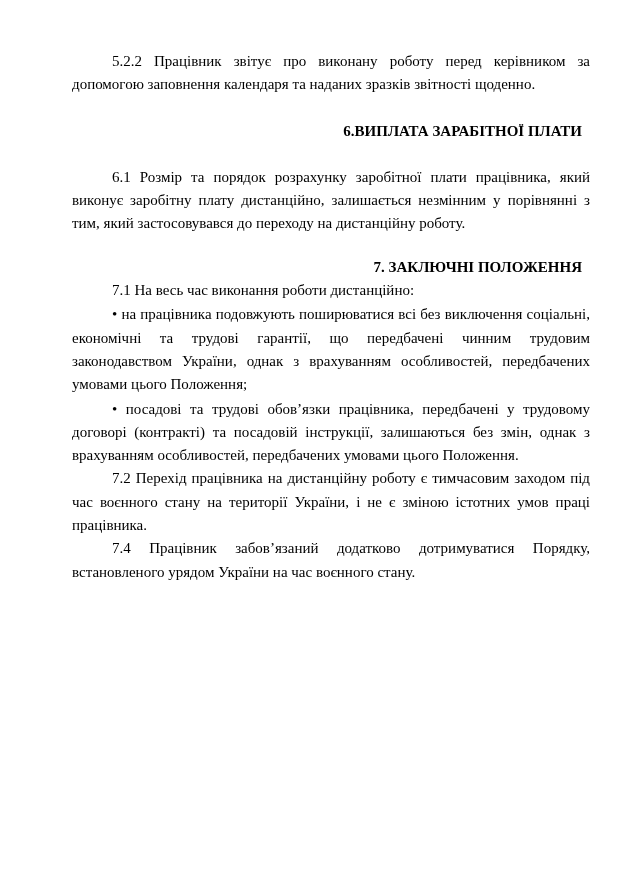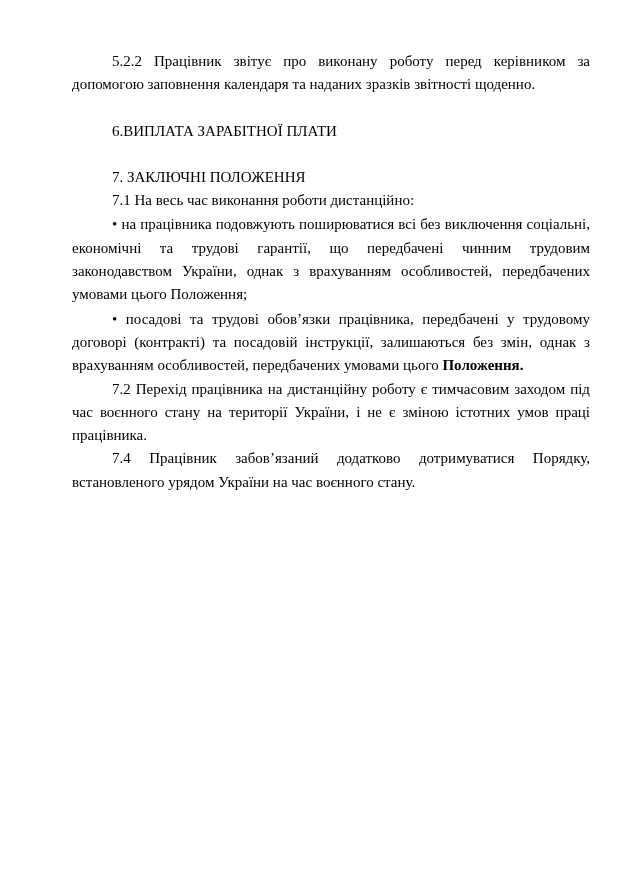--- a/index.html
+++ b/index.html
@@ -19,35 +19,36 @@
     font-size: 15px;
     line-height: 23.3px;
     overflow: hidden;
   }
   .para {
     margin: 0;
     text-indent: 40px;
     text-align: justify;
   }
   .heading {
-    margin: 0;
+    margin: 8px;
     text-indent: 40px;
-    text-align: left;
-    font-weight: normal;
+    text-align: right;
+    font-weight: bold;
     font-size: 15px;
   }
   .heading-6 { margin-top: 23px; margin-bottom: 23px; }
   .heading-7 { margin-top: 20px; margin-bottom: 0; }
   .bullet { margin-top: 1px; }
 </style>
 </head>
 <body>
 
 <div class="page">
   <p class="para"><span>5.2.2 Працівник звітує про виконану роботу перед керівником за допомогою заповнення  календаря та наданих зразків звітності щоденно.</span></p>
   <p class="heading heading-6"><span>6.ВИПЛАТА ЗАРАБІТНОЇ ПЛАТИ</span></p>
+  <p class="para"><span>6.1 Розмір та порядок розрахунку  заробітної плати працівника, який виконує заробітну плату дистанційно, залишається незмінним у порівнянні з тим, який застосовувався до переходу на дистанційну роботу.</span></p>
   <p class="heading heading-7"><span>7. ЗАКЛЮЧНІ ПОЛОЖЕННЯ</span></p>
   <p class="para"><span>7.1 На весь час виконання роботи дистанційно:</span></p>
   <p class="para bullet"><span>• на працівника подовжують поширюватися всі без виключення соціальні, економічні та трудові гарантії, що передбачені чинним трудовим законодавством України, однак з врахуванням особливостей, передбачених умовами цього </span><span style="font-weight: normal;">Положення;</span></p>
-  <p class="para bullet"><span>• посадові та трудові обов’язки працівника, передбачені у трудовому договорі (контракті) та посадовій інструкції, залишаються без змін, однак з врахуванням особливостей, передбачених умовами цього </span><span style="font-weight: bold;">Положення.</span></p>
+  <p class="para bullet"><span>• посадові та трудові обов’язки працівника, передбачені у трудовому договорі (контракті) та посадовій інструкції, залишаються без змін, однак з врахуванням особливостей, передбачених умовами цього </span><span style="font-weight: normal;">Положення.</span></p>
   <p class="para"><span>7.2 Перехід працівника на дистанційну роботу є тимчасовим заходом під час воєнного стану на території України, і не є зміною істотних умов праці працівника.</span></p>
   <p class="para"><span>7.4 Працівник забов’язаний додатково дотримуватися  Порядку,  встановленого урядом України  на час воєнного стану.</span></p>
 </div>
 
 </body></html>

